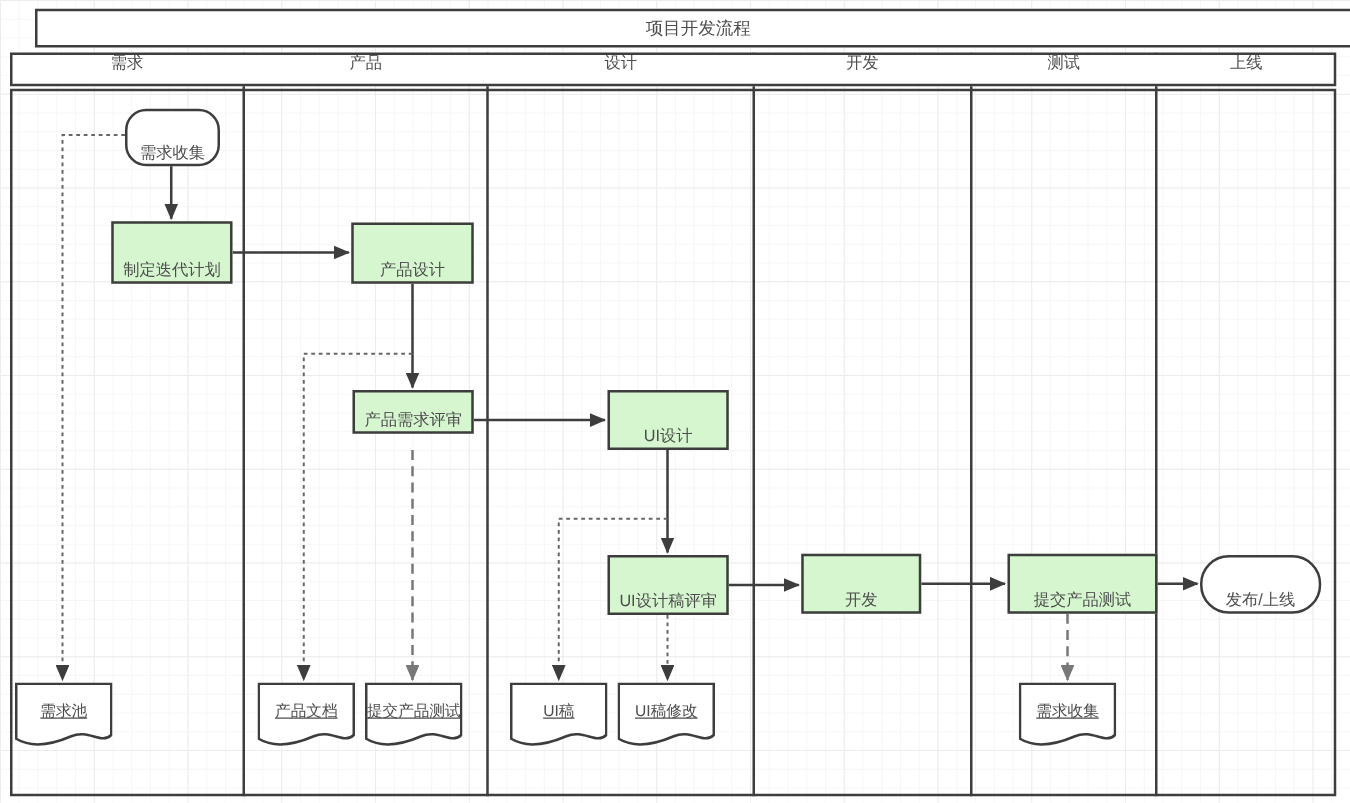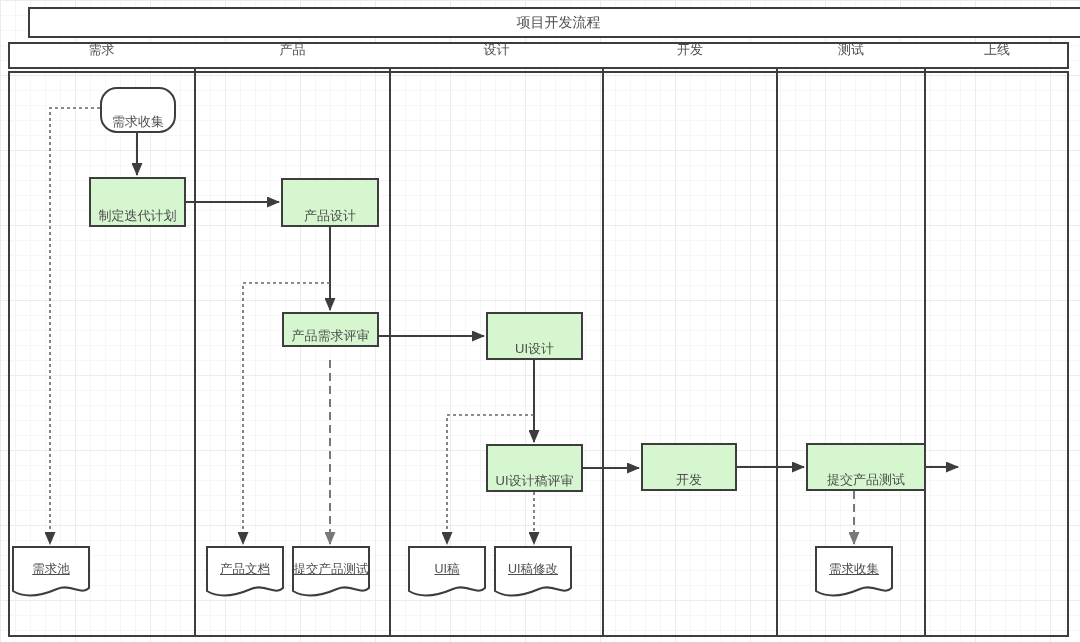--- a/index.html
+++ b/index.html
@@ -153,20 +153,23 @@
   </div>
   <div class="node" style="left:486px;top:444px;width:97px;height:48px">
     <span>UI设计稿评审</span>
   </div>
   <div class="node" style="left:641px;top:443px;width:96px;height:48px">
     <span>开发</span>
   </div>
   <div class="node" style="left:806px;top:443px;width:120px;height:48px">
     <span>提交产品测试</span>
   </div>
+  <div class="node stadium pill" style="left:960px;top:444px;width:97px;height:47px">
+    <span>发布/上线</span>
+  </div>
 
   <div class="doc" style="left:12px;top:546px">
     <svg width="78" height="56" viewBox="0 0 78 56">
         <path d="M1,1 L77,1 L77,42 C69,50 59,37 45,43 C31,49 14,53 1,45 Z" fill="#ffffff" stroke="#3d3d3d" stroke-width="2"></path>
       </svg>
     <span class="doc-label">需求池</span>
   </div>
   <div class="doc" style="left:206px;top:546px">
     <svg width="78" height="56" viewBox="0 0 78 56">
         <path d="M1,1 L77,1 L77,42 C69,50 59,37 45,43 C31,49 14,53 1,45 Z" fill="#ffffff" stroke="#3d3d3d" stroke-width="2"></path>

